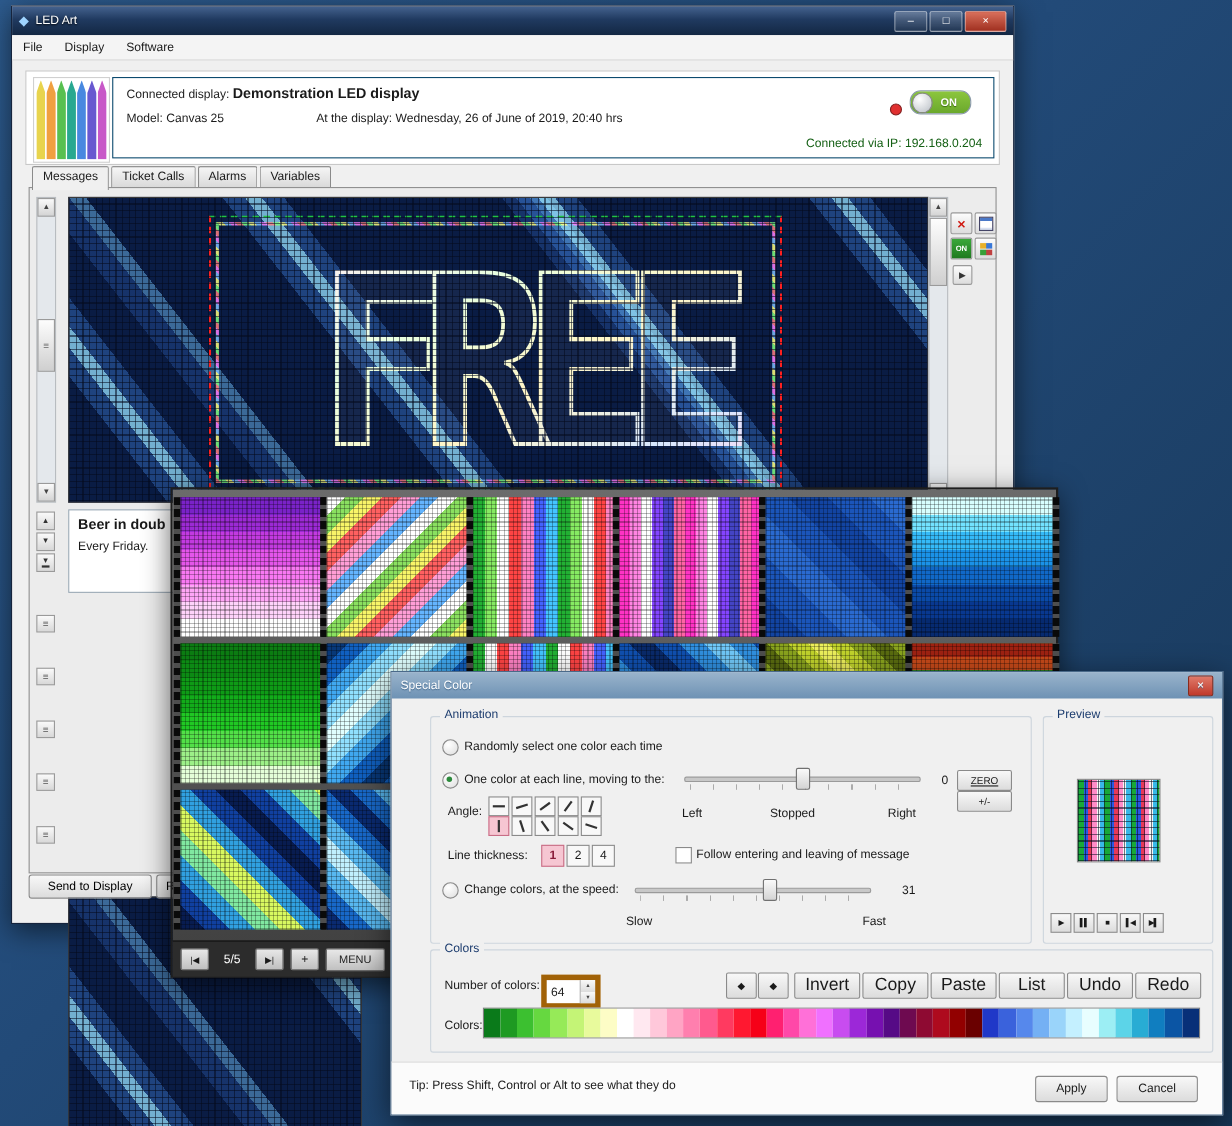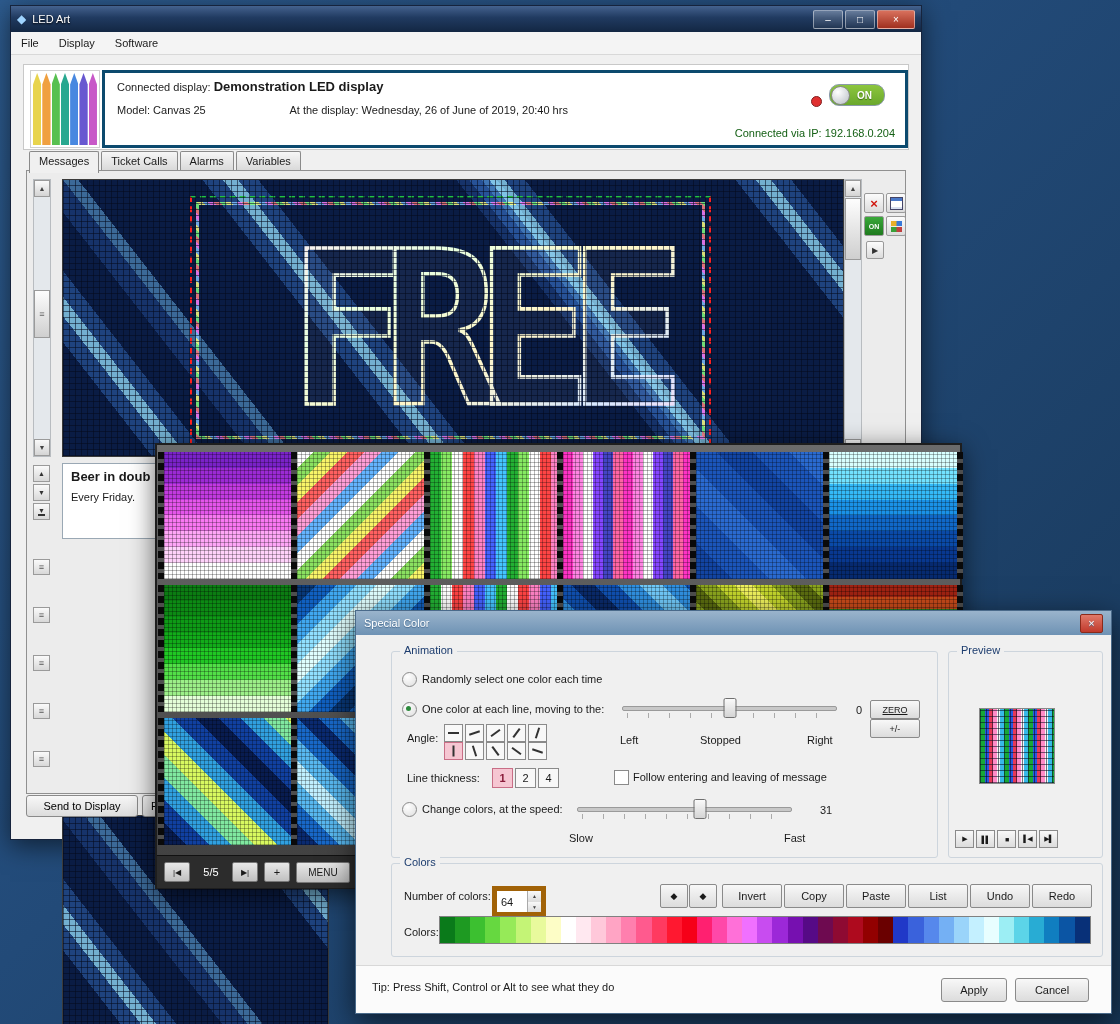--- a/index.html
+++ b/index.html
@@ -17,21 +17,21 @@
   .caption-btns{margin-left:auto;display:flex;gap:2px;}
   .cbtn{width:28px;height:17px;border:1px solid rgba(255,255,255,.45);border-radius:2px;
     background:linear-gradient(rgba(255,255,255,.25),rgba(255,255,255,.05));color:#fff;
     display:flex;align-items:center;justify-content:center;font-size:10px;line-height:15px;cursor:pointer;}
   .cbtn.close{width:36px;background:linear-gradient(#d8705c,#a03020);}
   .menubar{position:absolute;left:0;top:26px;right:0;height:22px;background:#f4f4f4;border-bottom:1px solid #d8d8d8;display:flex;align-items:center;}
   .mitem{padding:4px 10px;cursor:pointer;}
   .headerpanel{background:#fff;border:1px solid #c8c8c8;}
   .pencils{background:#fff;border:1px solid #d0d0d0;display:flex;gap:1px;padding:2px;}
   .pencil{flex:1;clip-path:polygon(50% 0,100% 16%,100% 100%,0 100%,0 16%);}
-  .infopanel{border:3px solid #0c4a6e;background:#fff;}
+  .infopanel{border:1px solid #0c4a6e;background:#fff;}
   .lbl{color:#222;}
   .val-bold{font-weight:bold;font-size:13px;}
   .membar{display:inline-block;width:80px;height:13px;border:1px solid #7a96b4;background:#fff;vertical-align:middle;position:relative;}
   .memfill{position:absolute;left:0;top:0;bottom:0;background:linear-gradient(#bcd8f0,#5a96d0);}
   .statusdot{width:9px;height:9px;border-radius:50%;background:#e03030;border:1px solid #802020;}
   .toggle{width:54px;height:20px;border-radius:10px;border:1px solid #8a9aa8;
     background:linear-gradient(#8cc63e,#6aa82c);display:flex;align-items:center;cursor:pointer;}
   .knob{width:17px;height:17px;border-radius:50%;background:radial-gradient(circle at 35% 30%,#fff,#b8bec4);border:1px solid #888;margin-left:1px;}
   .onlab{color:#fff;font-weight:bold;font-size:10px;margin-left:7px;text-shadow:0 1px 1px #3a6a10;}
   .iptext{color:#156015;}
@@ -128,21 +128,21 @@
     display:flex;align-items:center;justify-content:center;cursor:pointer;}
   .thick-btn.sel{background:#f6c6d2;border-color:#c86e86;color:#8a1c3a;font-weight:bold;}
   .spin{position:absolute;display:flex;border:5px solid #a16207;background:#fff;height:21px;}
   .spin-val{width:26px;display:flex;align-items:center;padding-left:4px;}
   .spin-arrows{display:flex;flex-direction:column;width:13px;border-left:1px solid #aaa;}
   .spin-up,.spin-dn{flex:1;font-size:5px;display:flex;align-items:center;justify-content:center;
     background:linear-gradient(#f8f8f8,#dcdcdc);cursor:pointer;color:#444;}
   .diam-btn{position:absolute;width:26px;height:22px;border:1px solid #8a8a8a;border-radius:2px;
     background:linear-gradient(#f8f8f8,#dcdcdc);font-size:9px;display:flex;align-items:center;justify-content:center;cursor:pointer;}
   .act-btn{position:absolute;width:58px;height:22px;border:1px solid #8a8a8a;border-radius:2px;
-    background:linear-gradient(#f8f8f8,#dcdcdc);font-size:11px;display:flex;align-items:center;justify-content:center;cursor:pointer;}
+    background:linear-gradient(#f8f8f8,#dcdcdc);font-size:16px;display:flex;align-items:center;justify-content:center;cursor:pointer;}
   .strip{position:absolute;display:flex;border:1px solid #808080;background:#fff;}
   .color-cell{flex:1;cursor:pointer;}
   .swatch{position:absolute;border:1px solid #888;
     background:repeating-linear-gradient(90deg,#18a838 0 5px,#2858e0 5px 9px,#e83858 9px 13px,#ff8cc8 13px 17px,#f4f4f4 17px 20px,#38b8e8 20px 24px);}
   .playrow{position:absolute;display:flex;gap:2px;}
   .pbtn{width:17px;height:16px;border:1px solid #8a8a8a;background:linear-gradient(#f8f8f8,#dcdcdc);
     font-size:7px;letter-spacing:-1px;display:flex;align-items:center;justify-content:center;cursor:pointer;}
   .dfooter{position:absolute;left:0;right:0;bottom:0;height:47px;background:#fbfbfb;border-top:1px solid #d8d8d8;}
   .okbtn{position:absolute;height:22px;border:1px solid #8a8a8a;border-radius:3px;
     background:linear-gradient(#f8f8f8,#dcdcdc);font-size:11px;display:flex;align-items:center;justify-content:center;cursor:pointer;}

